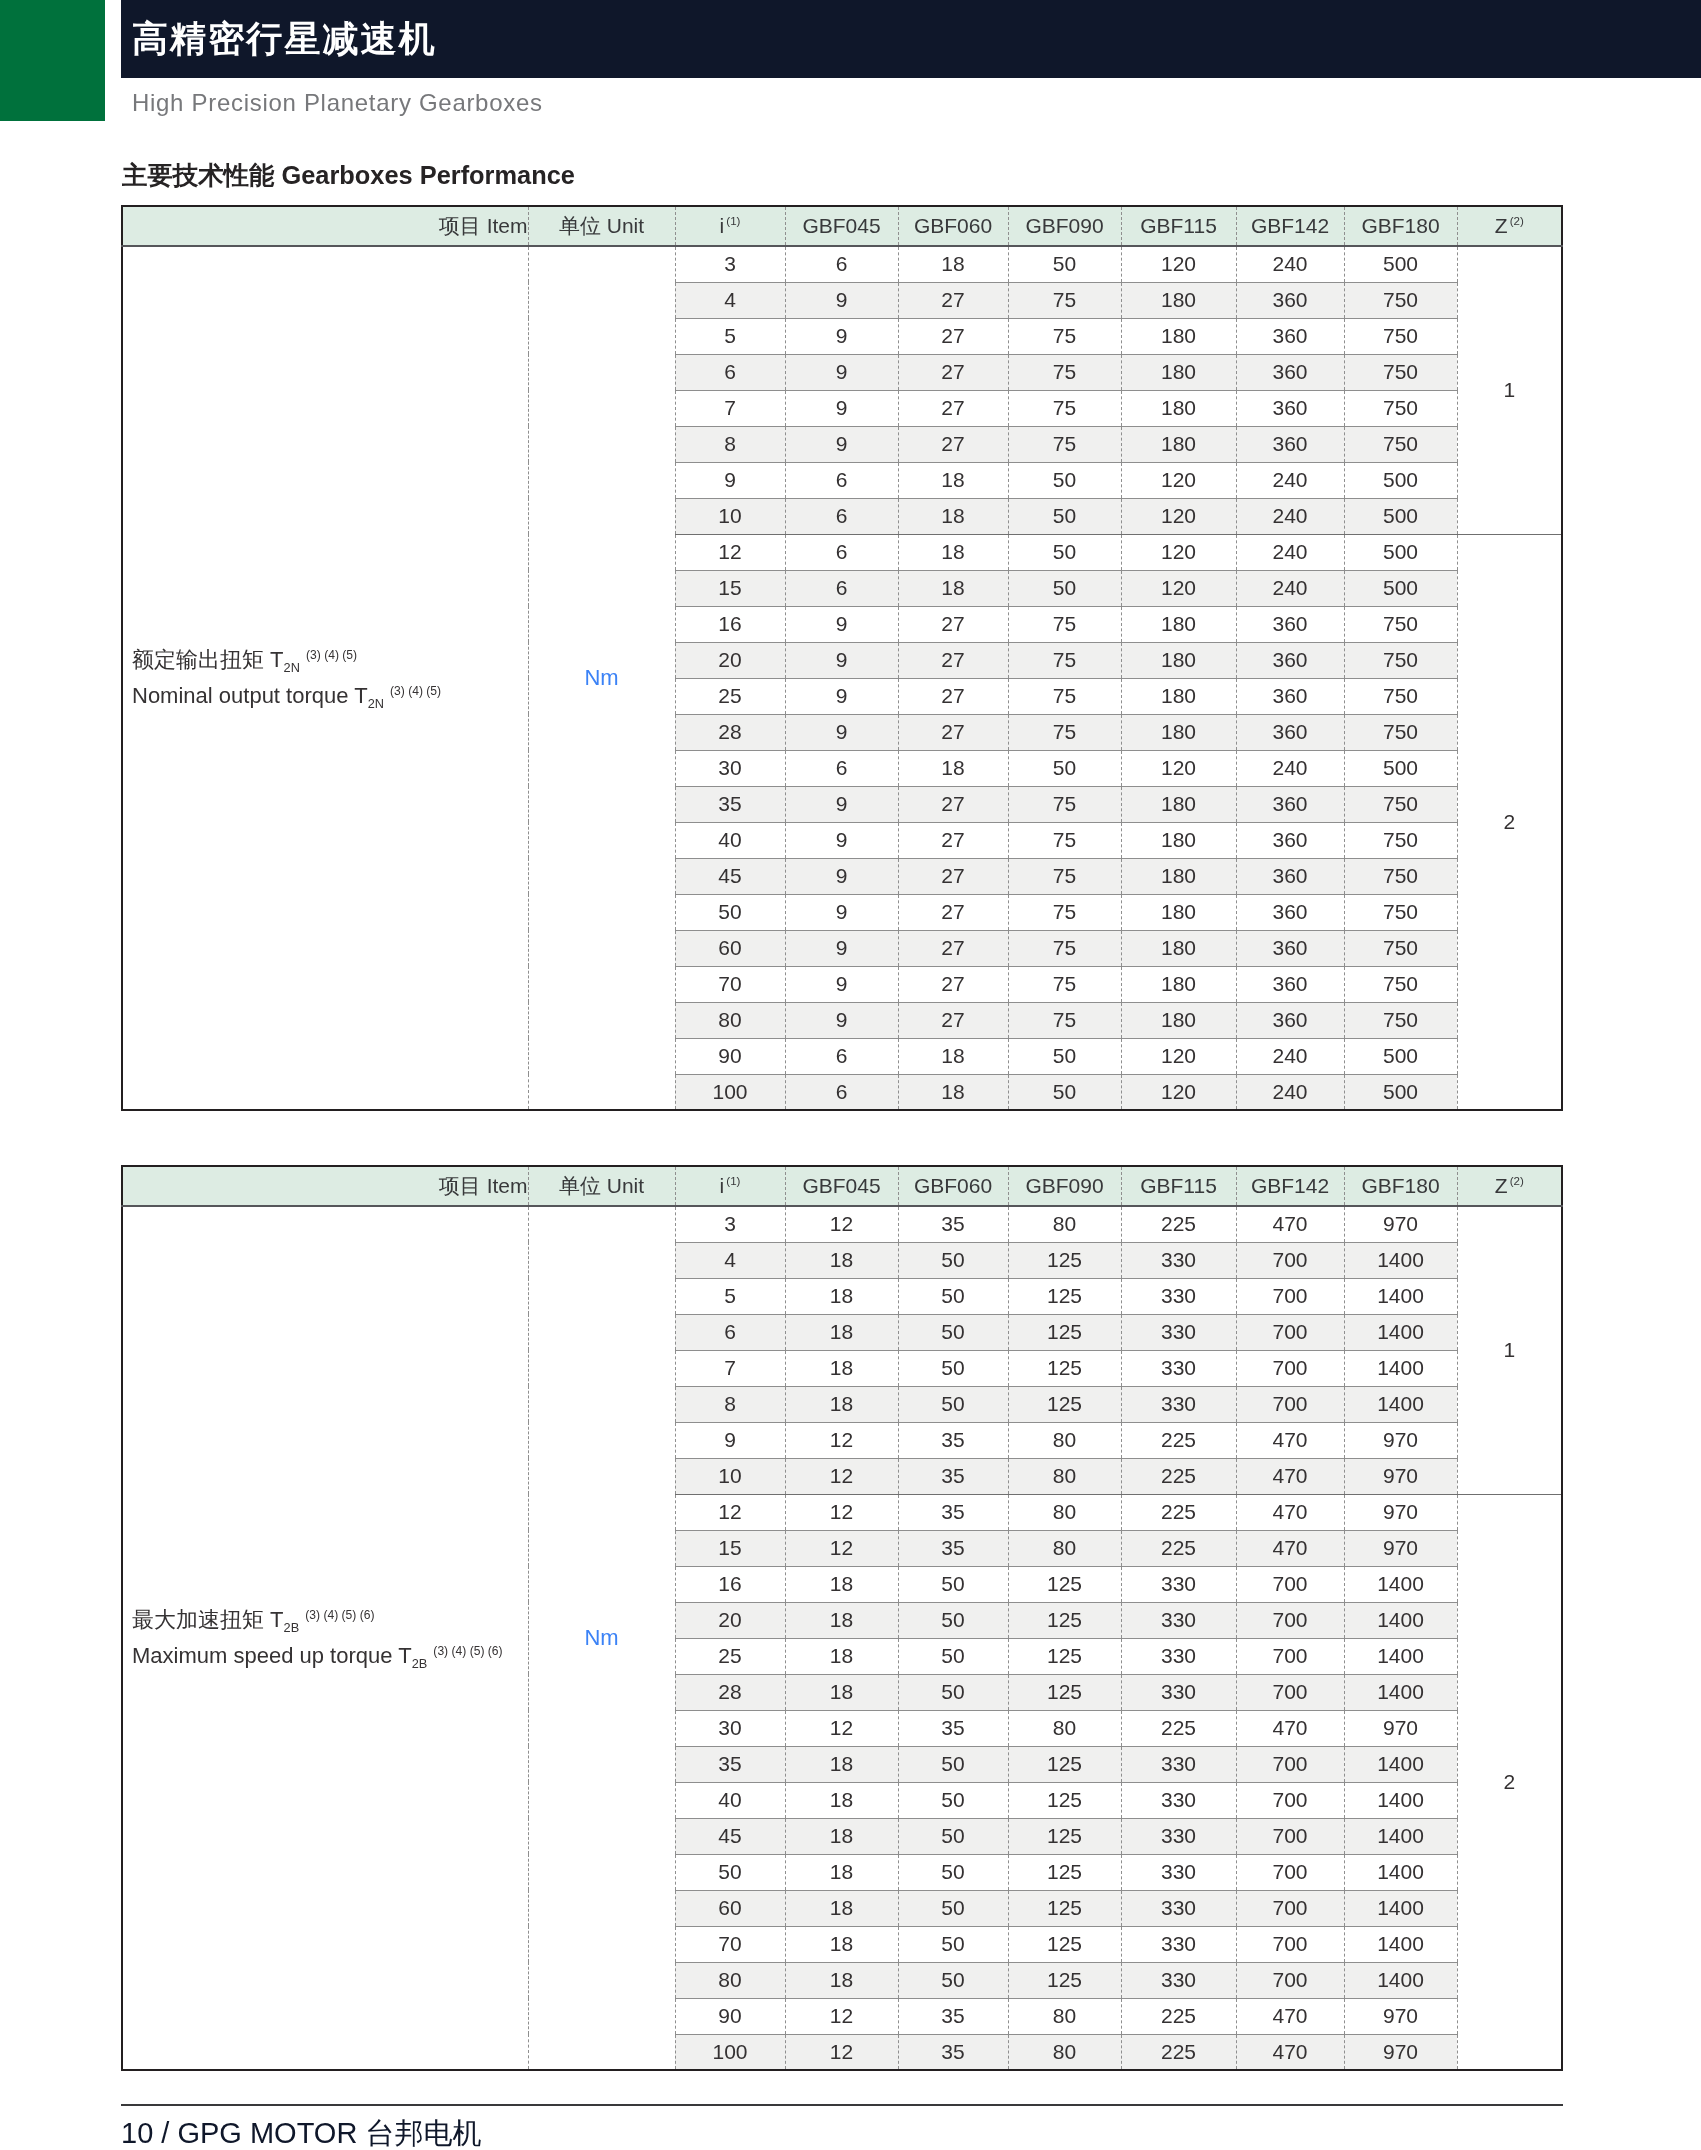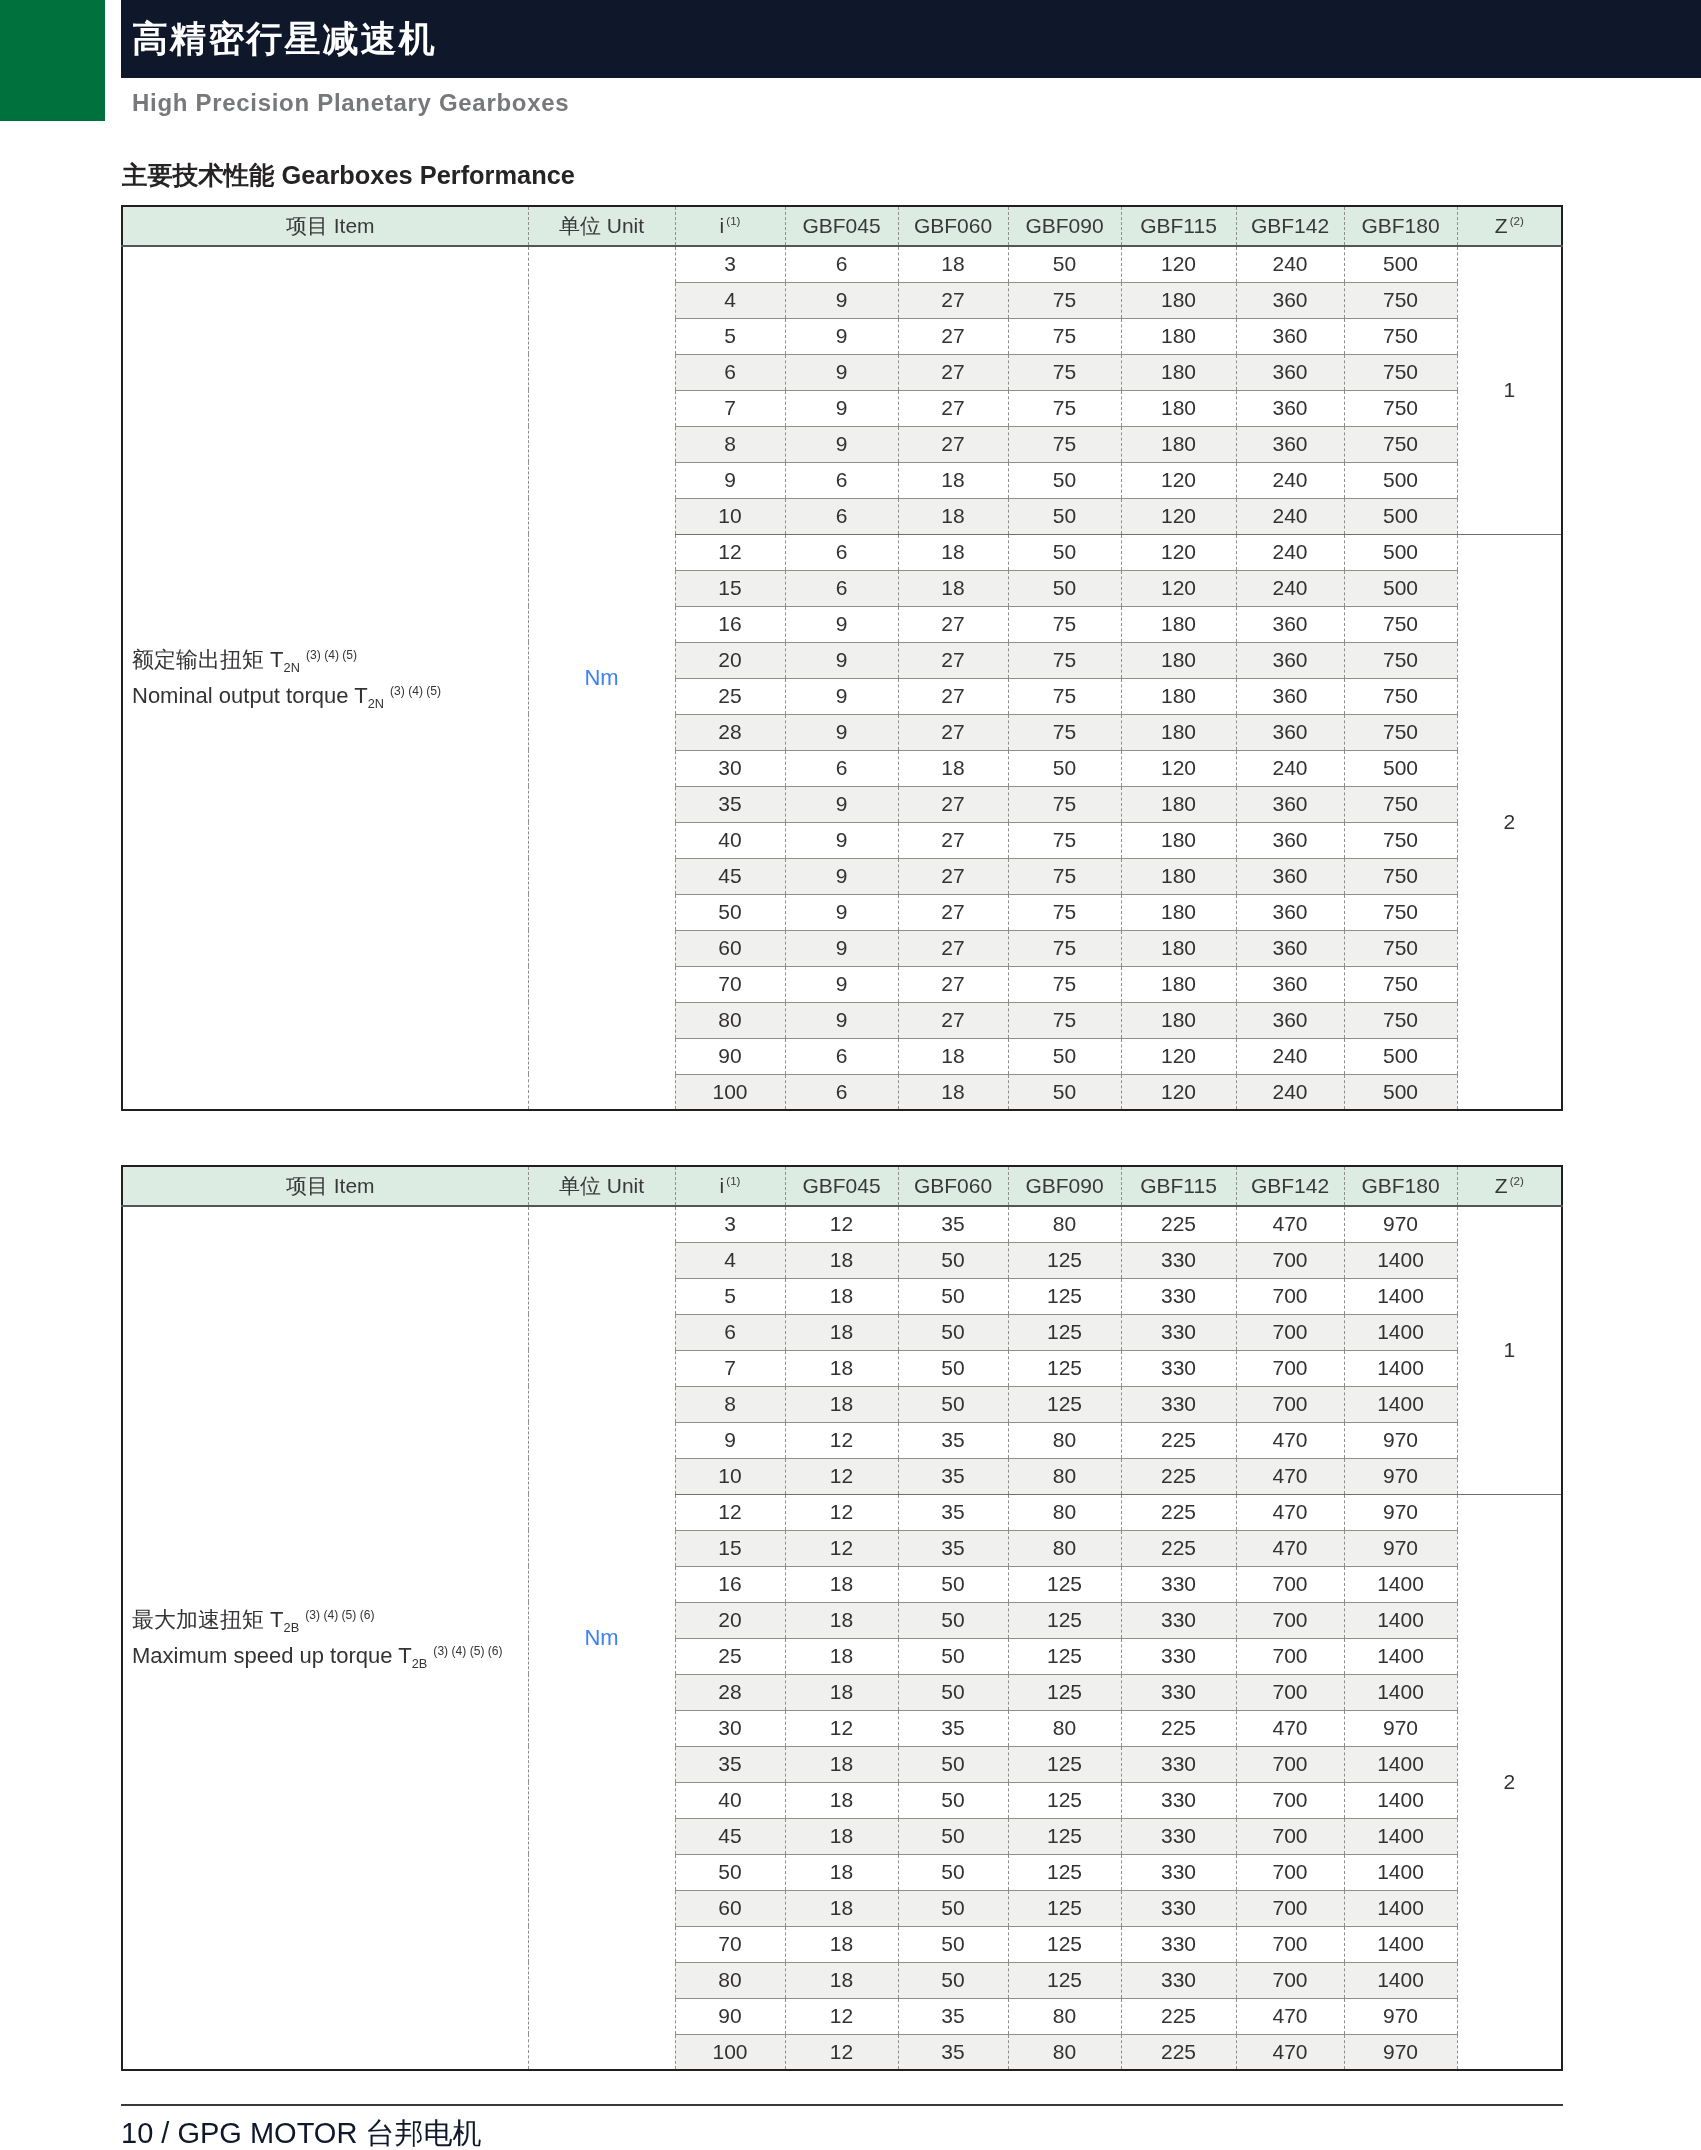--- a/index.html
+++ b/index.html
@@ -3,36 +3,36 @@
 <meta charset="utf-8">
 <style>
   html,body{margin:0;padding:0;}
   body{
     width:1702px;height:2151px;position:relative;background:#ffffff;
     font-family:"Liberation Sans","DejaVu Sans",sans-serif;overflow:hidden;
   }
   .side-block{position:absolute;left:0;top:0;width:105px;height:121px;background:#00713C;}
   .banner{position:absolute;left:121px;top:0;width:1580px;height:78px;background:#0f172a;display:flex;align-items:center;}
   .banner h1{margin:0;padding-left:11px;font-size:36px;font-weight:bold;color:#ffffff;letter-spacing:2.1px;}
-  .subtitle{position:absolute;left:132px;top:89px;font-size:24px;font-weight:bold;color:#77787B;letter-spacing:0.7px;}
+  .subtitle{position:absolute;left:132px;top:89px;font-size:24px;font-weight:normal;color:#77787B;letter-spacing:0.7px;}
   .section-title{position:absolute;left:122px;top:159px;margin:0;font-size:25.4px;font-weight:bold;color:#262324;}
 
   table.perf{
     position:absolute;left:121px;width:1442px;
     border-collapse:collapse;table-layout:fixed;
     border:2.7px solid #231F20;
   }
   #t0{top:205px;}
   #t1{top:1165px;}
   th,td{border-left:1.4px dashed #8F8F8F;padding:0;text-align:center;vertical-align:middle;}
   th{
     background:#DDECE3;height:38px;font-weight:normal;
     font-size:21px;color:#38393B;border-bottom:2.7px solid #55565A;
   }
-  th.item-h{text-align:center;padding-left:10px;}
+  th.item-h{text-align:right;padding-left:10px;}
   th sup{font-size:0.55em;vertical-align:super;margin-left:2.1px;}
   tr.data{height:36px;}
   td.v{font-size:21px;color:#343132;background:#ffffff;}
   tr.data td.v{border-top:1.4px solid #8E8E8E;}
   tr.data.first td.v{border-top:none;}
   tr.alt td.v{background:#F0F0EF;}
   tr.grp td.v,tr.grp td.z-cell{border-top:1.4px solid #6F6F6F;}
   td.item-cell{
     text-align:left;padding-left:9px;background:#ffffff;
     font-size:22px;color:#353233;line-height:1.65;

